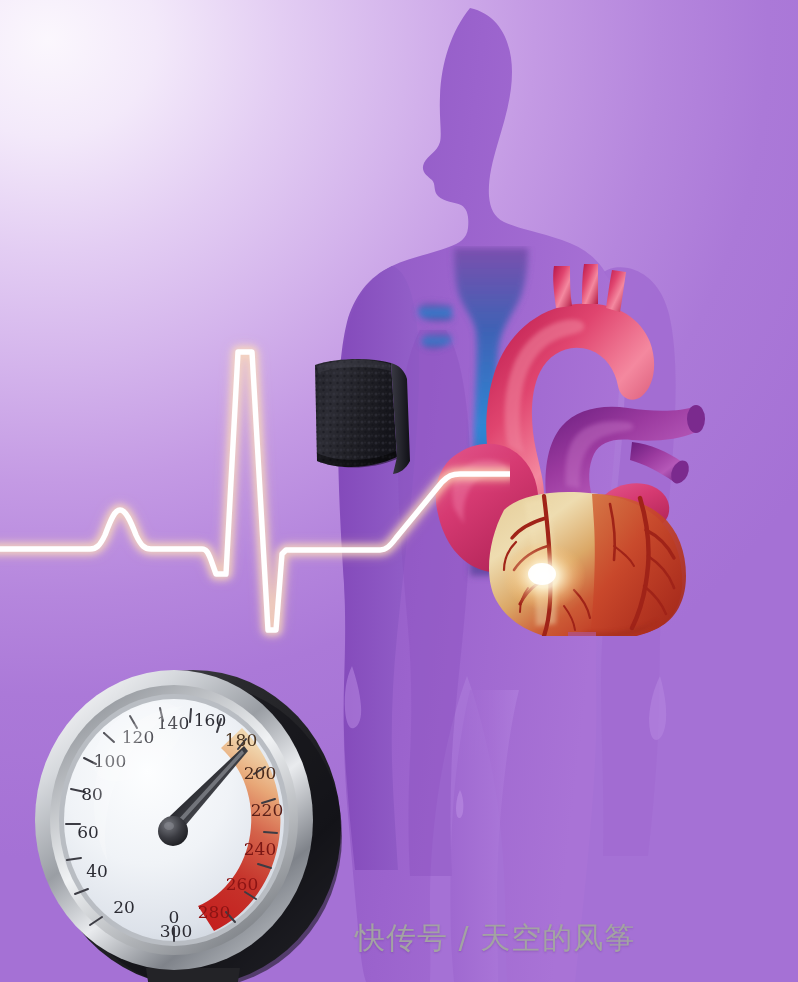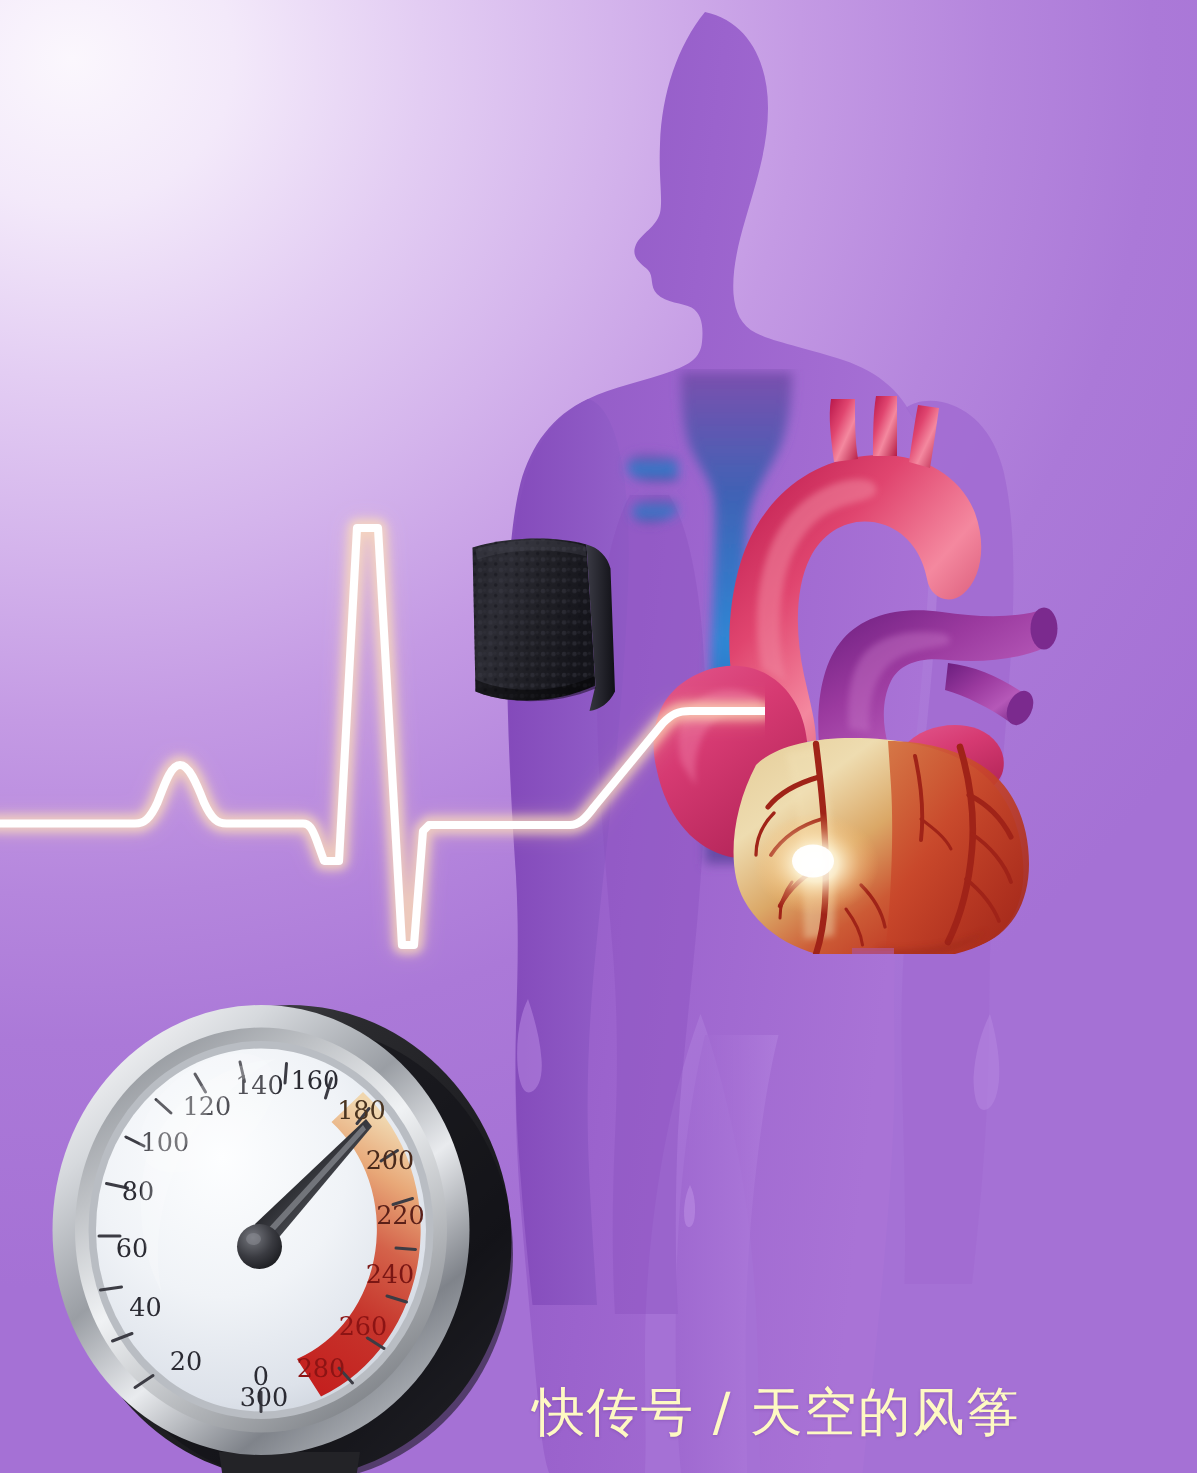--- a/index.html
+++ b/index.html
@@ -48,22 +48,22 @@
   
   .gauge-wrap{
     position:absolute; left:28px; top:650px;
     width:330px; height:345px;
   }
   .gauge-svg{ width:100%; height:100%; display:block; }
 
   
   .watermark{
     position:absolute; left:355px; top:918px;
-    font-size:35px; letter-spacing:1px;
-    color:#fef9c3; font-weight:400; white-space:nowrap;
+    font-size:30px; letter-spacing:1px;
+    color:#a3a3a3; font-weight:400; white-space:nowrap;
     font-family:"DejaVu Sans","Liberation Sans",sans-serif;
     text-shadow:0 1px 2px rgba(80,30,120,.25);
   }
 </style>
 </head>
 <body>
 
 <div id="stage">
 
   <div class="bg"></div>

